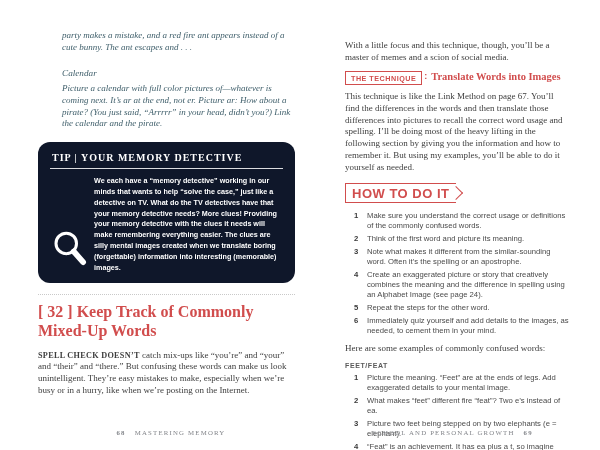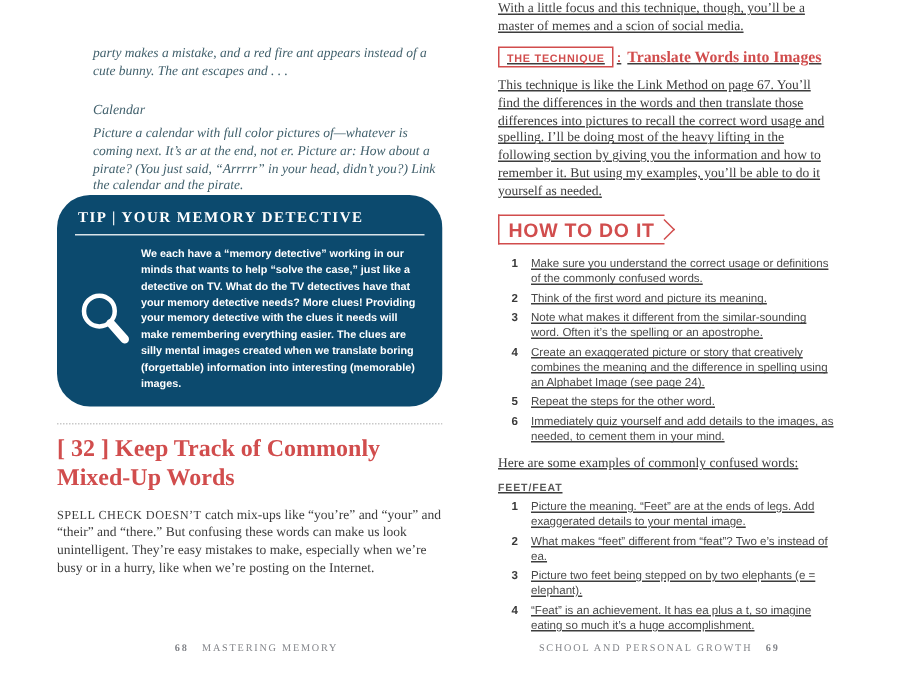--- a/index.html
+++ b/index.html
@@ -1,46 +1,46 @@
 <!DOCTYPE html>
 <html><head>
 <meta charset="utf-8">
 <style>
   html,body{margin:0;padding:0;background:#ffffff;}
   .spread{position:relative;width:596px;height:450px;background:#ffffff;overflow:hidden;
           font-family:"Liberation Serif",serif;color:#3d3d3d;}
   .page{position:absolute;top:0;height:450px;overflow:hidden;}
   .page.left{left:38px;width:257px;padding-top:30px;box-sizing:border-box;}
-  .page.right{left:332px;width:224px;box-sizing:border-box;text-decoration:underline;}
+  .page.right{left:345px;width:224px;padding-top:40px;box-sizing:border-box;}
 
   
   .excerpt{margin-left:24px;}
   .exc{margin:0 0 0 0;font-style:italic;color:#41606c;font-size:9px;line-height:1.3;}
   .exc-head{margin:15px 0 5px 0;font-style:italic;font-weight:normal;color:#41606c;font-size:9.2px;}
   p.body{margin:9px 0 0 0;font-size:9px;line-height:1.3;color:#3d3d3d;}
-  .lead-in{font-weight:normal;font-size:8.2px;letter-spacing:.3px;margin-top:14px;}
+  .lead-in{font-weight:bold;font-size:8.2px;letter-spacing:.3px;margin-top:14px;}
 
-  .tipbox{margin-top:0;background:#0c4a6e;border-radius:22px;padding:8px 12px 10px 12px;box-sizing:border-box;}
+  .tipbox{margin-top:12px;background:#0f172a;border-radius:12px;padding:8px 12px 10px 12px;box-sizing:border-box;}
   .tip-title{font-family:"Liberation Serif",serif;font-weight:bold;font-size:10px;letter-spacing:1px;
              color:#ffffff;border-bottom:1px solid rgba(255,255,255,.85);padding:2px 0 5px 2px;margin-bottom:7px;}
-  .tip-row{display:flex;align-items:center;}
+  .tip-row{display:flex;align-items:flex-end;}
   .tip-icon{flex:0 0 44px;padding-top:6px;}
   .tip-text{margin:0;font-family:"Liberation Sans",sans-serif;font-weight:bold;font-size:7.2px;
             line-height:1.5;color:#ffffff;}
 
   hr.dotted{border:none;border-top:1px dotted #c9c9c9;margin:11px 0 7px 0;}
   .section-heading{margin:0;font-size:16px;line-height:1.2;font-weight:bold;color:#d14d4d;
                    font-family:"Liberation Serif",serif;}
 
   .footer{position:absolute;bottom:14px;left:0;width:100%;text-align:center;
           font-size:6.8px;letter-spacing:1.2px;color:#83858a;font-family:"Liberation Serif",serif;}
   .footer .pnum{font-weight:bold;margin:0 9px;}
 
   
-  .tech-row{margin:8px 0 6px 0;display:flex;align-items:center;}
+  .tech-row{margin:8px 0 6px 0;display:flex;align-items:flex-start;}
   .tech-label{display:inline-block;border:1px solid #d14d4d;color:#d14d4d;
               font-family:"Liberation Sans",sans-serif;font-weight:bold;font-size:7.2px;
               letter-spacing:.5px;padding:2px 5px 1px 5px;}
   .tech-colon{color:#d14d4d;font-weight:bold;font-size:9px;margin:0 4px 0 2px;font-family:"Liberation Sans",sans-serif;}
   .tech-title{color:#d14d4d;font-weight:bold;font-size:10.5px;font-family:"Liberation Serif",serif;}
 
   .howto-label{position:relative;display:inline-block;border:1px solid #d14d4d;border-right:none;
                color:#d14d4d;font-family:"Liberation Sans",sans-serif;font-weight:bold;font-size:13px;
                letter-spacing:.5px;padding:2px 7px 1px 6px;margin:10px 0 4px 0;}
   .howto-label::after{content:"";position:absolute;right:-5px;top:50%;width:9px;height:9px;
@@ -116,21 +116,21 @@
         <li class="step">Immediately quiz yourself and add details to the images, as needed, to cement them in your mind.</li>
       </ol>
 
     <p class="examples-intro">Here are some examples of commonly confused words:</p>
 
     <div class="pair-label">FEET/FEAT</div>
 
     <ol class="steps">
 
     <li class="step">Picture the meaning. “Feet” are at the ends of legs. Add exaggerated details to your mental image.</li>
-        <li class="step">What makes “feet” different from “feat”? Two e’s instead of ea.</li>
+        <li class="step">What makes “feet” different fire “feat”? Two e’s instead of ea.</li>
         <li class="step">Picture two feet being stepped on by two elephants (e = elephant).</li>
         <li class="step">“Feat” is an achievement. It has ea plus a t, so imagine eating so much it’s a huge accomplishment.</li>
       </ol>
 
     <div class="footer">
       <span>SCHOOL AND PERSONAL GROWTH</span><span class="pnum">69</span>
     </div>
   </div>
 
 </div>

